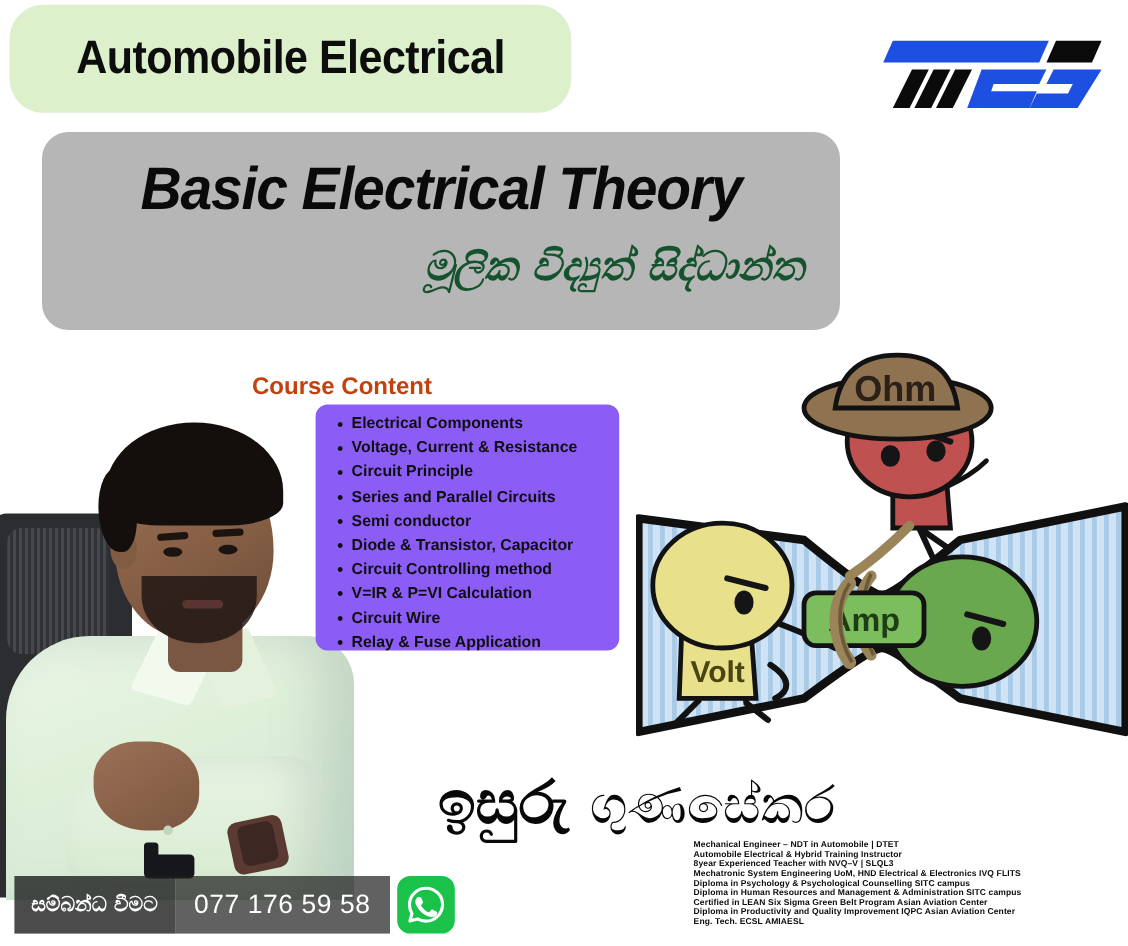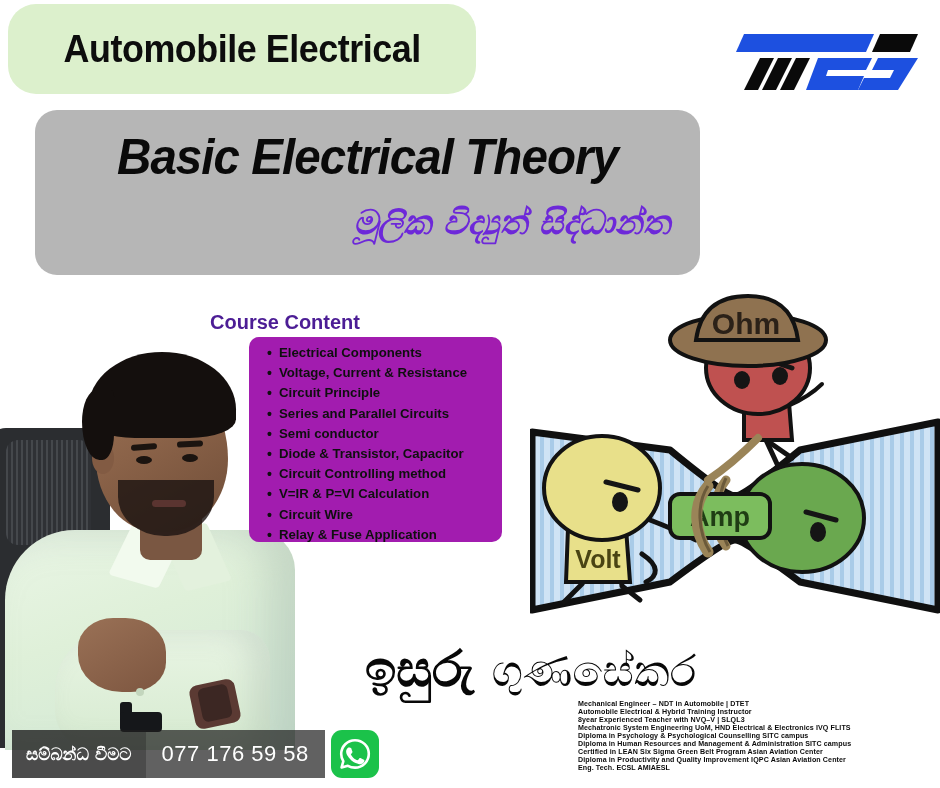--- a/index.html
+++ b/index.html
@@ -61,38 +61,38 @@
     letter-spacing:-1px;
     transform:scaleX(0.95);
     white-space:nowrap;
   }
   .title-si{
     position:absolute;
     right:30px; top:92px;
     font-family:"DejaVu Sans", sans-serif;
     font-weight:bold;
     font-size:34px;
-    color:#6d28d9;
+    color:#14532d;
     white-space:nowrap;
   }
 
   
   .cc-heading{
     position:absolute;
     left:210px; top:311px;
     font-family:"Liberation Sans", sans-serif;
     font-weight:bold;
     font-size:20px;
-    color:#4c1d95;
+    color:#c2410c;
   }
   .cc-box{
     position:absolute;
-    left:249px; top:337px;
+    left:263px; top:337px;
     width:253px; height:205px;
-    background:#a21caf;
+    background:#8b5cf6;
     border-radius:10px;
     padding:6px 0 0 0;
     box-sizing:border-box;
   }
   .cc-list{
     list-style:none;
     margin:0;
     padding:0 8px 0 18px;
   }
   .cc-list li{

